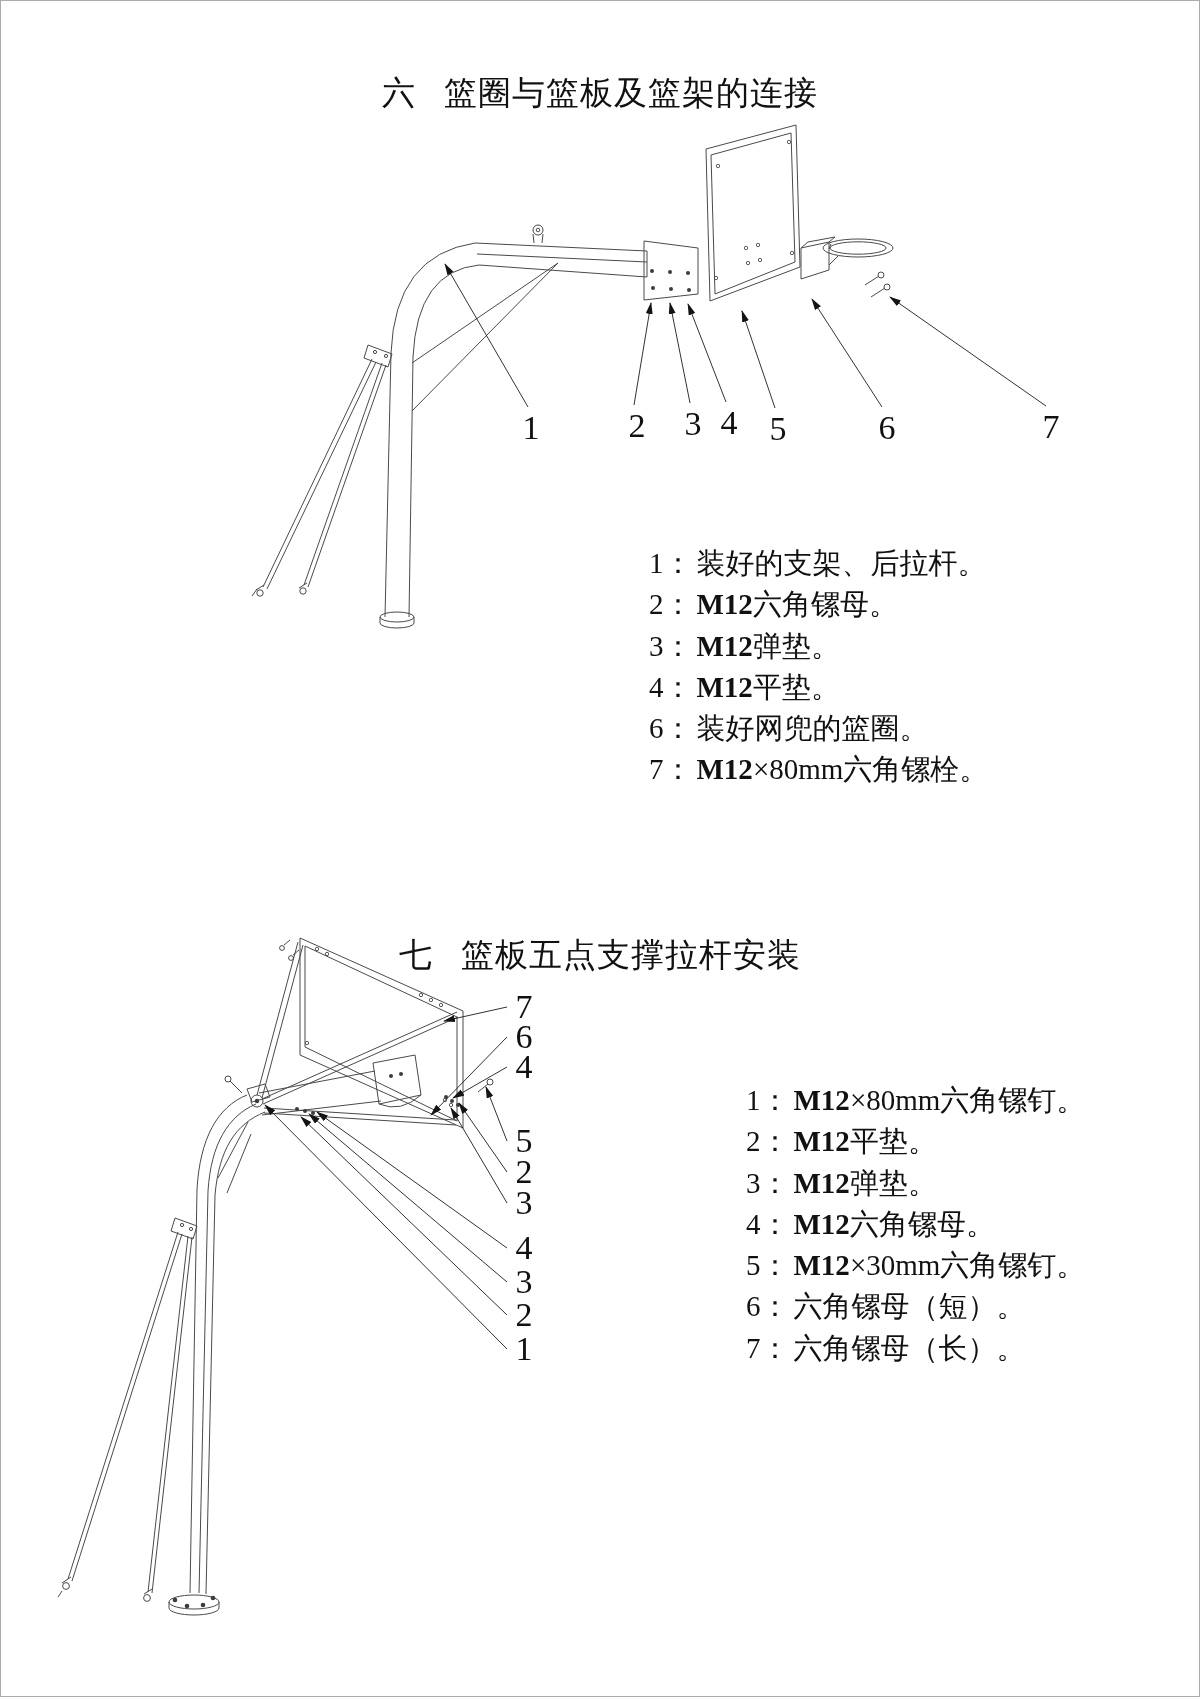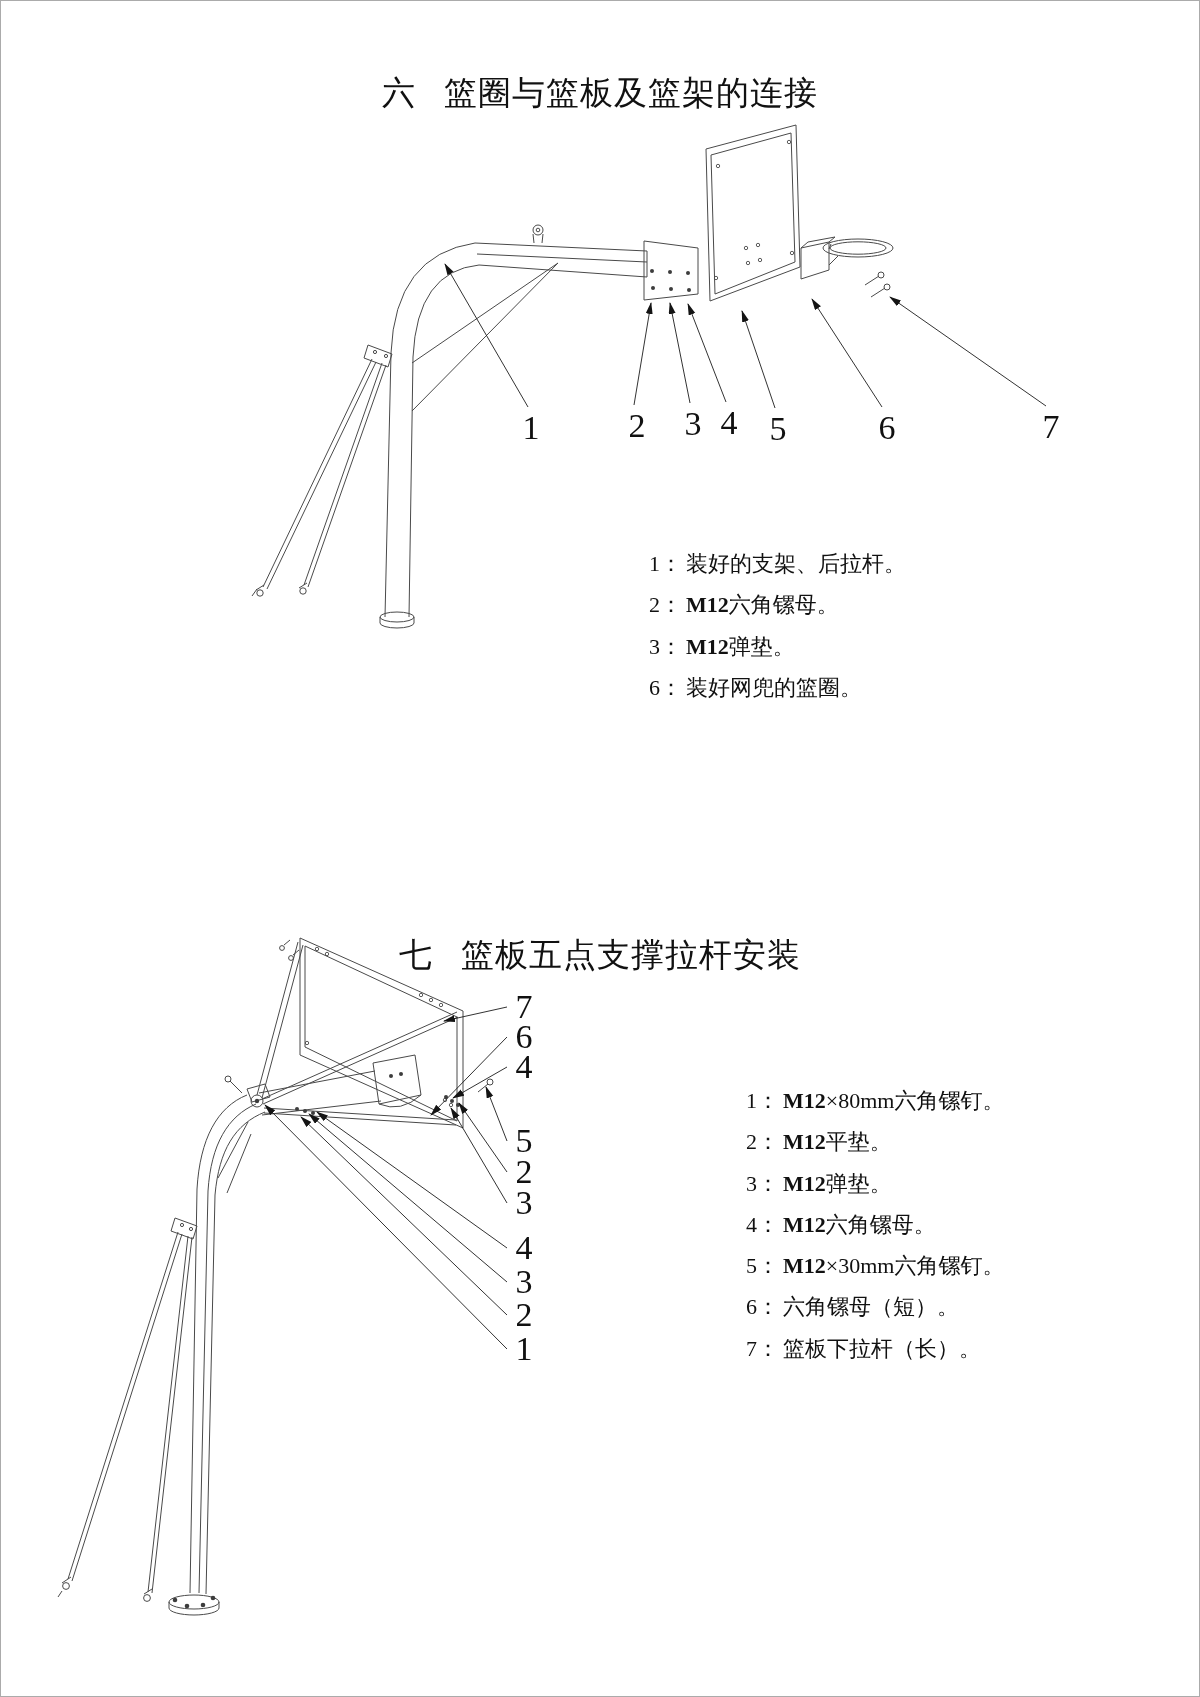--- a/index.html
+++ b/index.html
@@ -6,21 +6,21 @@
   .page{
     position:relative;width:1200px;height:1697px;margin:0 auto;
     background:#ffffff;border:1px solid #ababab;box-sizing:border-box;
     font-family:"Liberation Serif","DejaVu Serif",serif;color:#111;overflow:hidden;
   }
   .heading{
     position:absolute;left:0;width:100%;text-align:center;
     font-size:33px;line-height:36px;white-space:nowrap;letter-spacing:1px;
   }
   .heading .hnum{margin-right:28px;}
-  .parts{position:absolute;list-style:none;margin:0;padding:0;font-size:22px;}
+  .parts{position:absolute;list-style:none;margin:0;padding:0;font-size:29px;}
   .parts li{height:41.3px;line-height:41.3px;white-space:nowrap;}
   .parts .num{margin-right:4px;}
   .parts b{font-family:Liberation Serif, serif;font-weight:700;}
   svg.art{position:absolute;left:0;top:0;}
   .ln{fill:none;stroke:#4a4a4a;stroke-width:1;}
   .ldr{fill:none;stroke:#1c1c1c;stroke-width:0.9;}
   .dot{fill:#3d3d3d;stroke:none;}
   .hole{fill:none;stroke:#4a4a4a;stroke-width:0.9;}
   text.callout{font-family:"Liberation Serif","DejaVu Serif",serif;font-size:34px;fill:#111;stroke:none;}
 </style>
@@ -34,31 +34,33 @@
   </div>
 
   <div class="heading" style="top:936px;">
     <span class="hnum">七</span><span>篮板五点支撑拉杆安装</span>
   </div>
 
   <ul class="parts" style="left:648px;top:542px;">
     <li><span class="num">1：</span><b></b><span>装好的支架、后拉杆。</span></li>
     <li><span class="num">2：</span><b>M12</b><span>六角镙母。</span></li>
     <li><span class="num">3：</span><b>M12</b><span>弹垫。</span></li>
+    <li><span class="num">4：</span><b>M12</b><span>平垫。</span></li>
     <li><span class="num">6：</span><b></b><span>装好网兜的篮圈。</span></li>
+    <li><span class="num">7：</span><b>M12</b><span>×80mm六角镙栓。</span></li>
   </ul>
 
   <ul class="parts" style="left:745px;top:1079px;">
     <li><span class="num">1：</span><b>M12</b><span>×80mm六角镙钉。</span></li>
     <li><span class="num">2：</span><b>M12</b><span>平垫。</span></li>
     <li><span class="num">3：</span><b>M12</b><span>弹垫。</span></li>
     <li><span class="num">4：</span><b>M12</b><span>六角镙母。</span></li>
     <li><span class="num">5：</span><b>M12</b><span>×30mm六角镙钉。</span></li>
     <li><span class="num">6：</span><b></b><span>六角镙母（短）。</span></li>
-    <li><span class="num">7：</span><b></b><span>篮板下拉杆（长）。</span></li>
+    <li><span class="num">7：</span><b></b><span>六角镙母（长）。</span></li>
   </ul>
 
   <svg class="art" width="1200" height="1697" viewBox="0 0 1200 1697">
     <defs>
       <marker id="arw" markerWidth="12" markerHeight="8" refX="11" refY="3.5" orient="auto" markerUnits="userSpaceOnUse">
         <path d="M0,0 L12,3.5 L0,7 z" fill="#141414"></path>
       </marker>
     </defs>
 
     <g>

